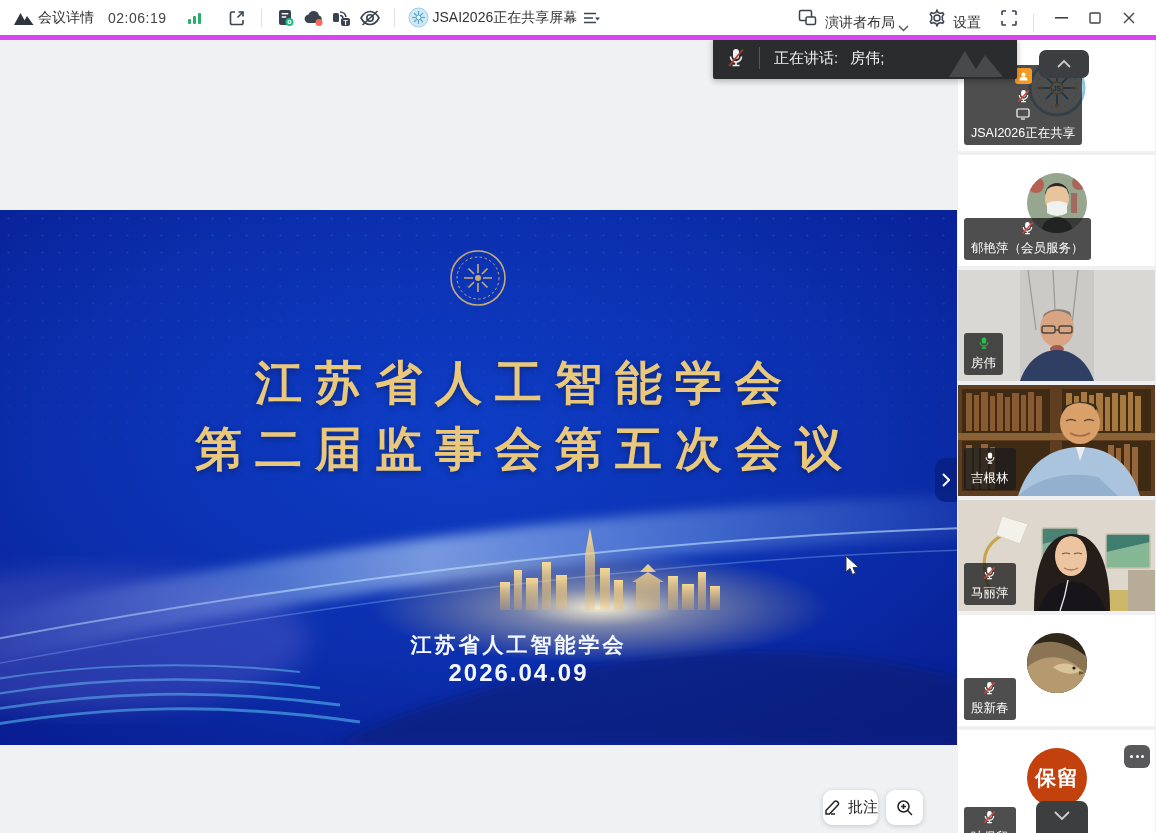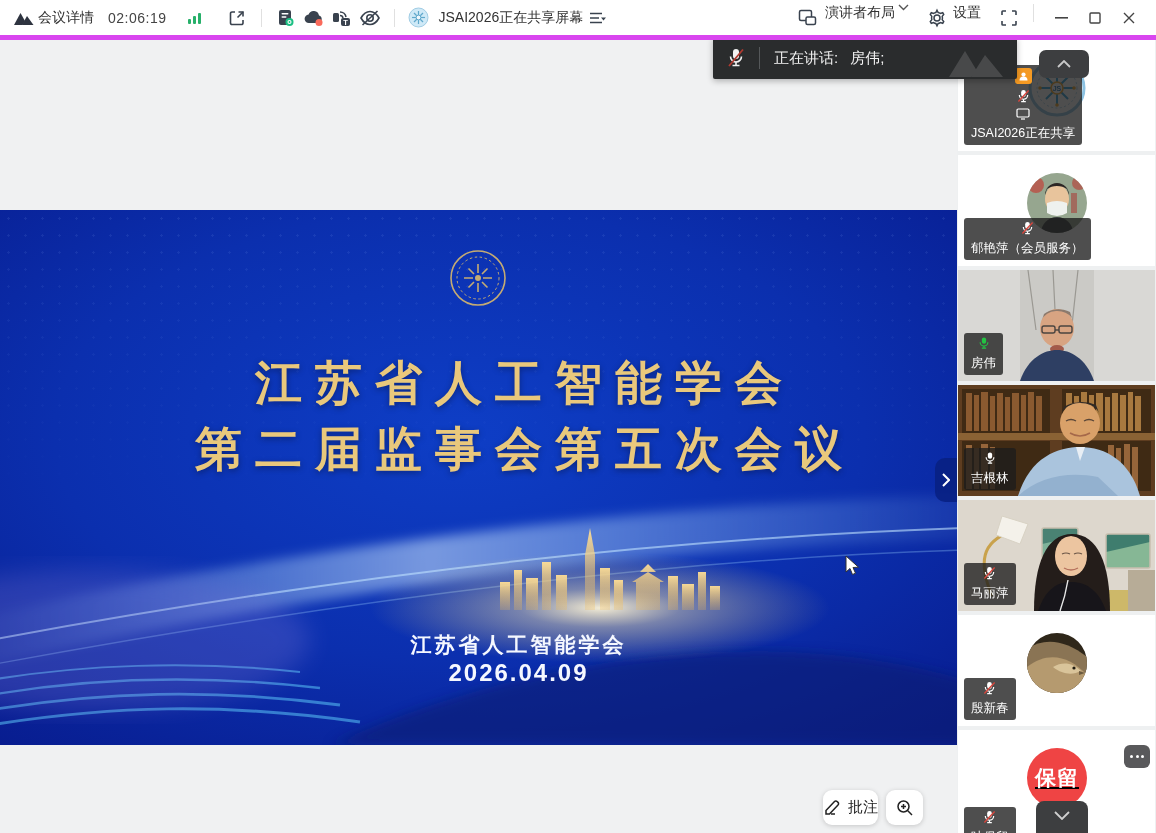--- a/index.html
+++ b/index.html
@@ -146,31 +146,31 @@
           <circle cx="10.5" cy="10.5" r="9.5" fill="#cfe9f7" stroke="#9fcce4"></circle>
           <g stroke="#5fa8cc" stroke-width="1.2">
             <path d="M10.5 4 V17"></path>
             <path d="M4 10.5 H17"></path>
             <path d="M6 6 L15 15"></path>
             <path d="M15 6 L6 15"></path>
           </g>
           <circle cx="10.5" cy="10.5" r="2.4" fill="#f0f8fd" stroke="#5fa8cc"></circle>
         </svg>
     </div>
-    <span class="tb-text" style="margin-left:6px">JSAI2026正在共享屏幕</span>
+    <span class="tb-text" style="">JSAI2026正在共享屏幕</span>
     <div class="tb-icon">
       <svg width="17" height="14" viewBox="0 0 17 14" stroke="#39424e" stroke-width="1.5" fill="none">
           <path d="M1 2.5 H13"></path>
           <path d="M1 7 H10"></path>
           <path d="M1 11.5 H13"></path>
           <path d="M12 6.5 L14.5 9.5 L17 6.5" fill="#39424e" stroke="none"></path>
         </svg>
     </div>
 
-    <div style="margin-left:auto; display:flex; align-items:flex-start;">
+    <div style="margin-left:auto; display:flex; align-items:flex-end;">
       <div class="tb-icon">
         <svg width="19" height="17" viewBox="0 0 19 17" fill="none" stroke="#39424e" stroke-width="1.5">
             <rect x="1.5" y="1.5" width="12" height="10" rx="1.5"></rect>
             <rect x="8" y="8" width="9.5" height="7.5" rx="1.5" fill="#fff"></rect>
           </svg>
       </div>
       <span class="tb-text" style="margin:0 3px 0 4px">演讲者布局</span>
       <svg width="11" height="7" viewBox="0 0 11 7">
           <path d="M1 1 L5.5 5.5 L10 1" fill="none" stroke="#555" stroke-width="1.4"></path>
         </svg>
@@ -536,21 +536,21 @@
             <rect x="4.5" y="1" width="5" height="7.5" rx="2.5" fill="#fff"></rect>
             <path d="M2.5 6.5 a4.5 4.5 0 0 0 9 0" fill="none" stroke="#fff" stroke-width="1.3"></path>
             <path d="M7 11 V13 M4.5 13.5 H9.5" stroke="#fff" stroke-width="1.3"></path>
             <path d="M1.5 13.5 L12.5 1.5" stroke="#d8463c" stroke-width="1.5"></path>
           </svg>
         <span class="nm">殷新春</span>
       </div>
     </div>
 
     <div class="tile">
-      <div class="avatar-circle" style="background:#ef4444; display:flex; align-items:center; justify-content:center;text-decoration:underline;">
+      <div class="avatar-circle" style="background:#c2410c; display:flex; align-items:center; justify-content:center;">
         <span style="color:#fff; font-size:21px; font-weight:bold; letter-spacing:1px;">保留</span>
       </div>
       <div class="name-tag" style="bottom:-8px">
         <svg width="13" height="14" viewBox="0 0 14 15">
             <rect x="4.5" y="1" width="5" height="7.5" rx="2.5" fill="#fff"></rect>
             <path d="M2.5 6.5 a4.5 4.5 0 0 0 9 0" fill="none" stroke="#fff" stroke-width="1.3"></path>
             <path d="M7 11 V13 M4.5 13.5 H9.5" stroke="#fff" stroke-width="1.3"></path>
             <path d="M1.5 13.5 L12.5 1.5" stroke="#d8463c" stroke-width="1.5"></path>
           </svg>
         <span class="nm">叶保留</span>

